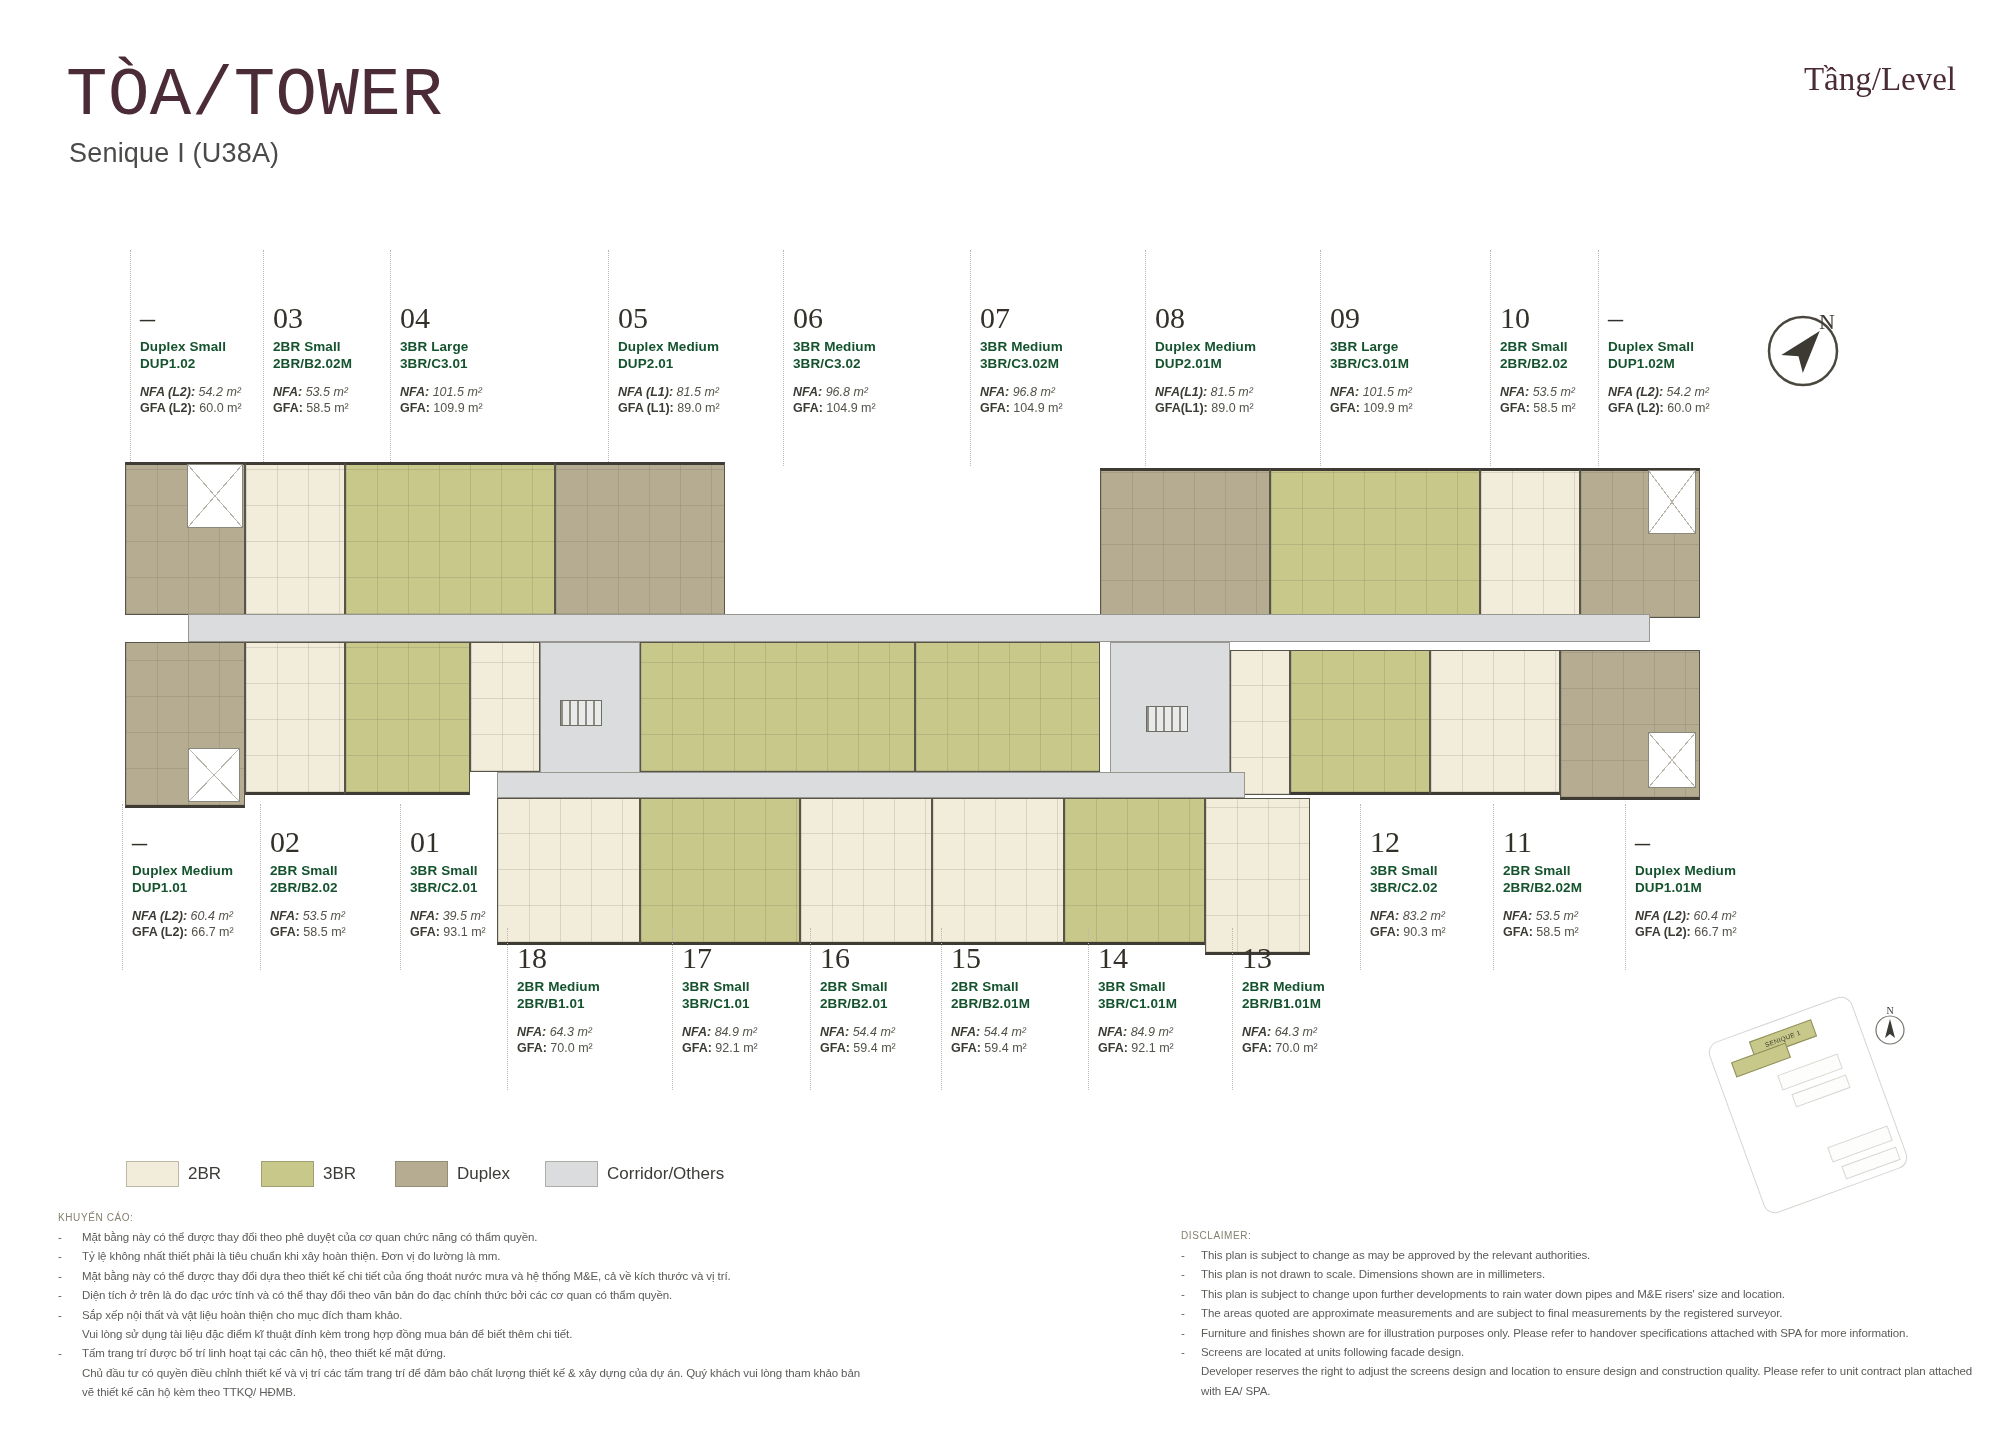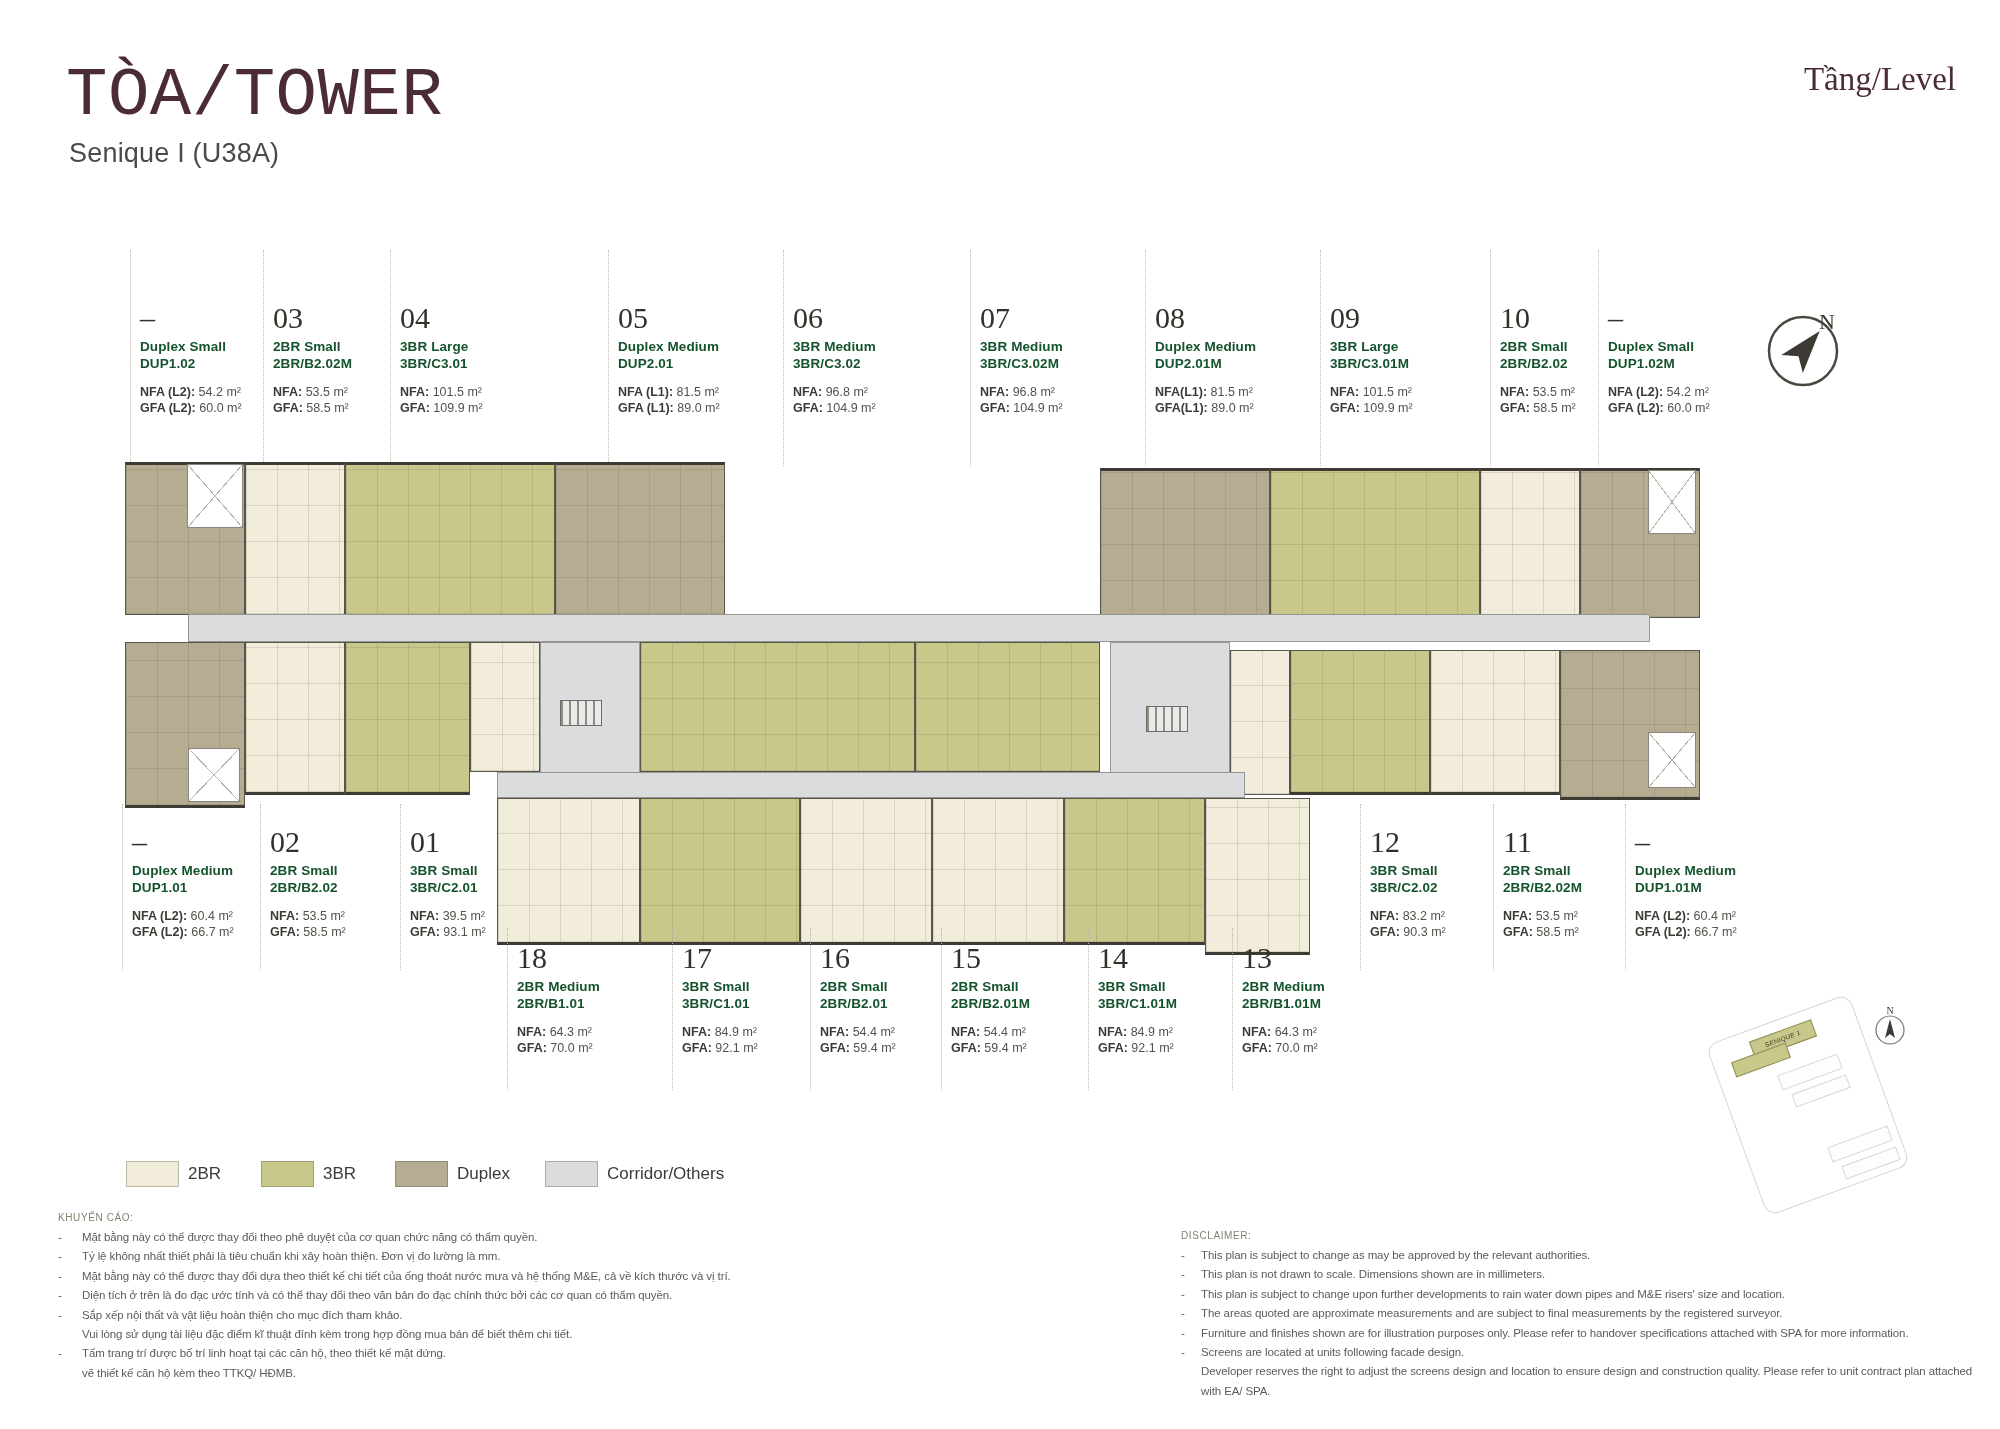--- a/index.html
+++ b/index.html
@@ -29,21 +29,21 @@
   .ulabel.top{top:250px;height:216px;padding-top:52px;}
   .ulabel.blr{top:804px;height:166px;padding-top:22px;}
   .ulabel.bc{top:928px;height:162px;padding-top:14px;}
   .uno{
     font-family:"Liberation Serif", serif;font-size:30px;line-height:32px;
     color:#33302a;margin-bottom:4px;
   }
   .uname,.ucode{font-size:13.5px;line-height:17px;color:#14532d;font-weight:600;letter-spacing:.1px;}
   .uarea{font-size:12.5px;line-height:15.5px;color:#55524b;white-space:nowrap;}
   .uarea .al{font-weight:700;color:#3c3a34;}
-  .uarea.first{margin-top:13px;}
+  .uarea.first{margin-top:13px;font-style:italic;}
 
   
   .blk{
     position:absolute;box-sizing:border-box;
     border:1.5px solid #57544a;
     background-image:
       repeating-linear-gradient(0deg, rgba(85,80,70,.16) 0 1px, transparent 1px 36px),
       repeating-linear-gradient(90deg, rgba(85,80,70,.16) 0 1px, transparent 1px 31px);
   }
   .c2br{background-color:var(--c-2br);}
@@ -339,20 +339,24 @@
       <span class="dash">-</span>
       <span>Sắp xếp nội thất và vật liệu hoàn thiện cho mục đích tham khảo.</span>
     </div>
   <div class="nrow">
       <span class="dash"></span>
       <span>Vui lòng sử dụng tài liệu đặc điểm kĩ thuật đính kèm trong hợp đồng mua bán để biết thêm chi tiết.</span>
     </div>
   <div class="nrow">
       <span class="dash">-</span>
       <span>Tấm trang trí được bố trí linh hoạt tại các căn hộ, theo thiết kế mặt đứng.</span>
+    </div>
+  <div class="nrow">
+      <span class="dash"></span>
+      <span>Chủ đầu tư có quyền điều chỉnh thiết kế và vị trí các tấm trang trí để đảm bảo chất lượng thiết kế &amp; xây dựng của dự án. Quý khách vui lòng tham khảo bản</span>
     </div>
   <div class="nrow">
       <span class="dash"></span>
       <span>vẽ thiết kế căn hộ kèm theo TTKQ/ HĐMB.</span>
     </div>
 </div>
 
 <div class="notes" style="left:1181px;top:1230px;">
   <div class="nhead">DISCLAIMER:</div>
   <div class="nrow en">

